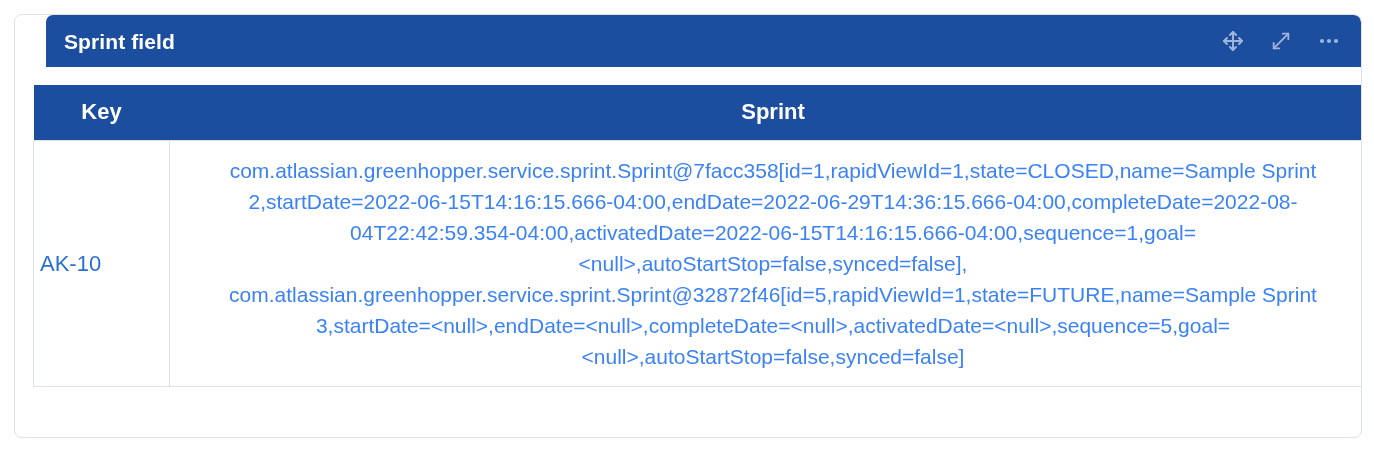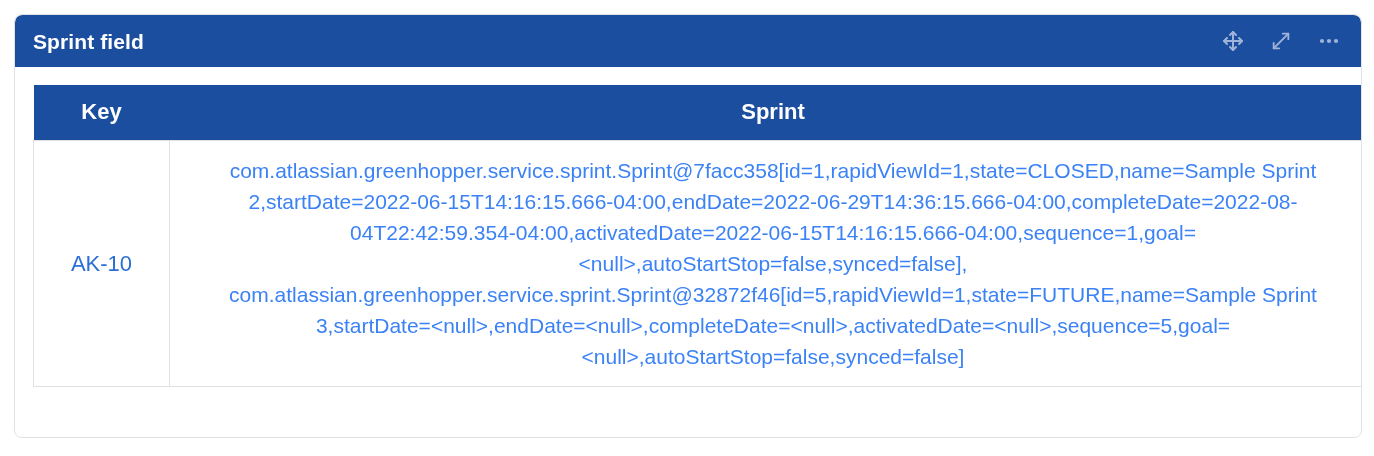--- a/index.html
+++ b/index.html
@@ -30,20 +30,21 @@
   .gadget-header {
     position: relative;
     height: 52px;
     background: #1c4ea0;
     border-top-left-radius: 7px;
     border-top-right-radius: 7px;
     display: flex;
     align-items: center;
     padding: 0 18px 0 18px;
     box-sizing: border-box;
+    margin-left: 31px;
   }
 
   .gadget-title {
     color: #ffffff;
     font-size: 21px;
     font-weight: bold;
     letter-spacing: 0.1px;
     line-height: 1;
   }
 
@@ -91,21 +92,21 @@
   th.col-key { width: 120px; margin-left: 7px; }
   th.col-sprint { width: 1191px; }
 
   table.sprint-table td {
     border: 1px solid #dfe1e6;
     vertical-align: middle;
     background: #ffffff;
   }
 
   td.cell-key {
-    text-align: center;
+    text-align: left;
     padding: 10px 6px;
     width: 120px;
   }
 
   td.cell-sprint {
     padding: 14px 18px 14px 18px;
     text-align: center;
   }
 
   .key-link {

